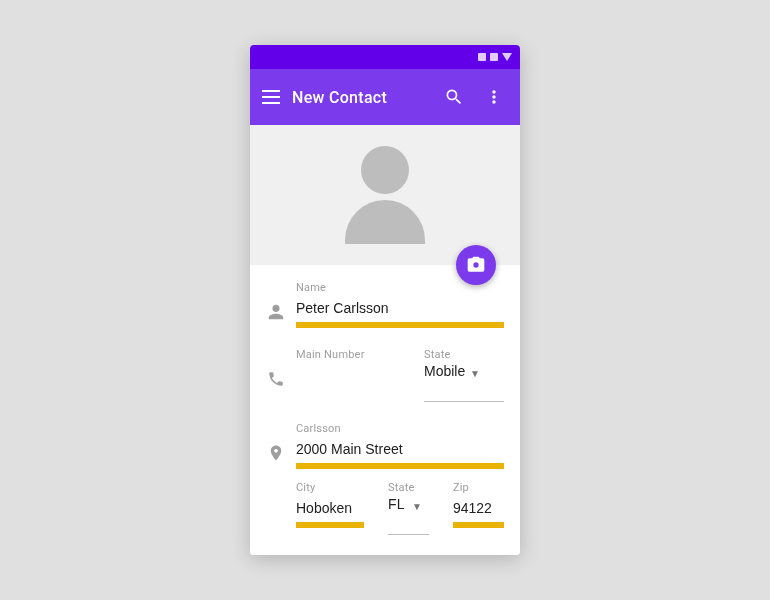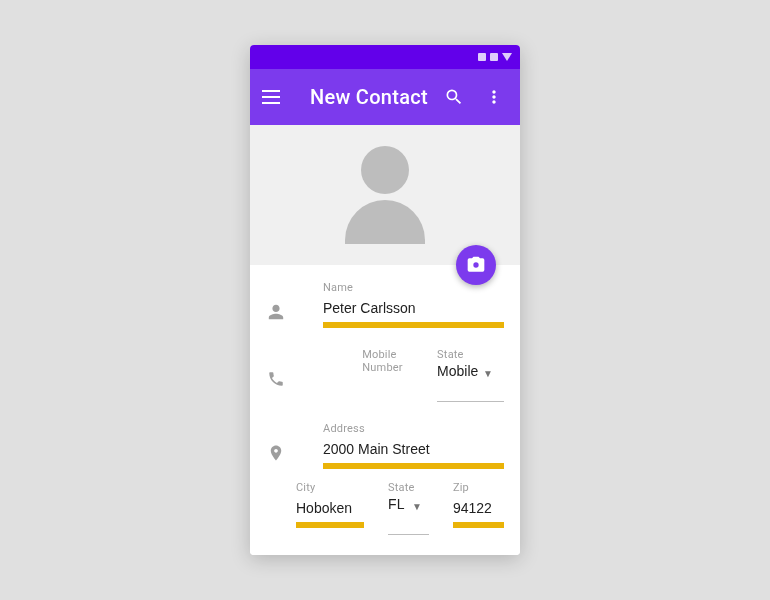--- a/index.html
+++ b/index.html
@@ -53,24 +53,23 @@
       background: #7c3aed;
       height: 56px;
       display: flex;
       align-items: center;
       padding: 0 12px;
       gap: 12px;
     }
     .app-bar-title {
       flex: 1;
       color: #fff;
-      font-size: 20px;
+      font-size: 16px;
       font-weight: 500;
       letter-spacing: 0.3px;
-      text-align: right;
     }
     .app-bar-icon {
       color: #fff;
       cursor: pointer;
       font-size: 20px;
       display: flex;
       align-items: center;
       justify-content: center;
       width: 28px;
       height: 28px;
@@ -160,21 +159,20 @@
     .form-row-icon svg {
       width: 18px;
       height: 18px;
       fill: #9e9e9e;
     }
     .form-fields {
       flex: 1;
       display: flex;
       flex-direction: column;
       gap: 8px;
-      align-items: flex-end;
     }
     .field-group {
       display: flex;
       gap: 8px;
     }
     .field-wrapper {
       flex: 1;
       display: flex;
       flex-direction: column;
     }
@@ -296,21 +294,21 @@
 
     <div class="form-row">
       <div class="form-row-icon">
         <svg viewBox="0 0 24 24">
           <path d="M6.62 10.79c1.44 2.83 3.76 5.14 6.59 6.59l2.2-2.2c.27-.27.67-.36 1.02-.24 1.12.37 2.33.57 3.57.57.55 0 1 .45 1 1V20c0 .55-.45 1-1 1-9.39 0-17-7.61-17-17 0-.55.45-1 1-1h3.5c.55 0 1 .45 1 1 0 1.25.2 2.45.57 3.57.11.35.03.74-.25 1.02l-2.2 2.2z"></path>
         </svg>
       </div>
       <div class="form-fields">
         <div class="field-group">
           <div class="field-wrapper">
-            <span class="field-label">Mobile Number</span>
+            <span class="field-label">Main Number</span>
           </div>
           <div class="field-wrapper" style="max-width: 80px;">
             <span class="field-label">State</span>
             <div class="field-select-wrapper">
               <select class="field-select">
                 <option>Mobile</option>
                 <option>Home</option>
                 <option>Work</option>
                 <option>Other</option>
               </select>
@@ -322,21 +320,21 @@
     </div>
 
     <div class="form-row address-row">
       <div class="form-row-icon">
         <svg viewBox="0 0 24 24">
           <path d="M12 2C8.13 2 5 5.13 5 9c0 5.25 7 13 7 13s7-7.75 7-13c0-3.87-3.13-7-7-7zm0 9.5c-1.38 0-2.5-1.12-2.5-2.5s1.12-2.5 2.5-2.5 2.5 1.12 2.5 2.5-1.12 2.5-2.5 2.5z"></path>
         </svg>
       </div>
       <div class="form-fields">
         <div class="field-wrapper">
-          <span class="field-label">Address</span>
+          <span class="field-label">Carlsson</span>
           <input class="field-input" type="text" value="2000 Main Street" style="">
         </div>
       </div>
     </div>
 
     <div class="city-state-zip">
       <div class="field-wrapper city-field">
         <span class="field-label">City</span>
         <input class="field-input" type="text" value="Hoboken" style="">
       </div>

